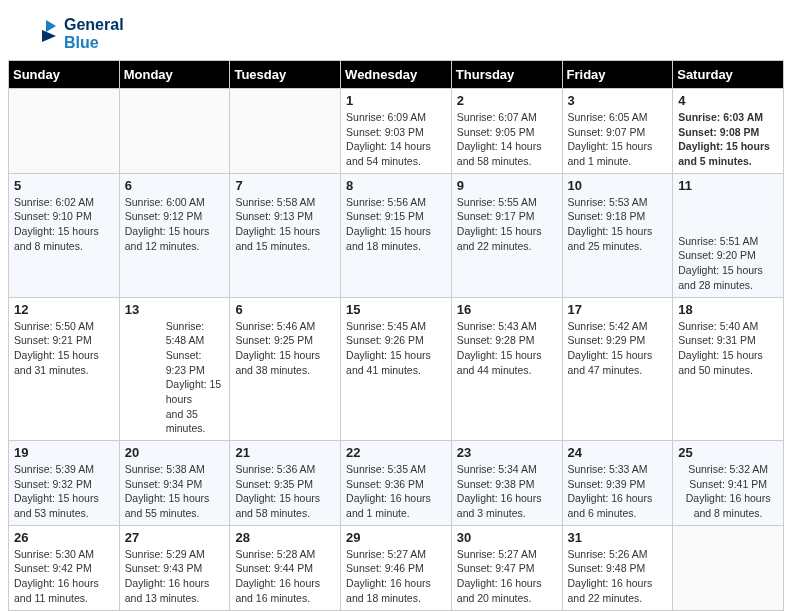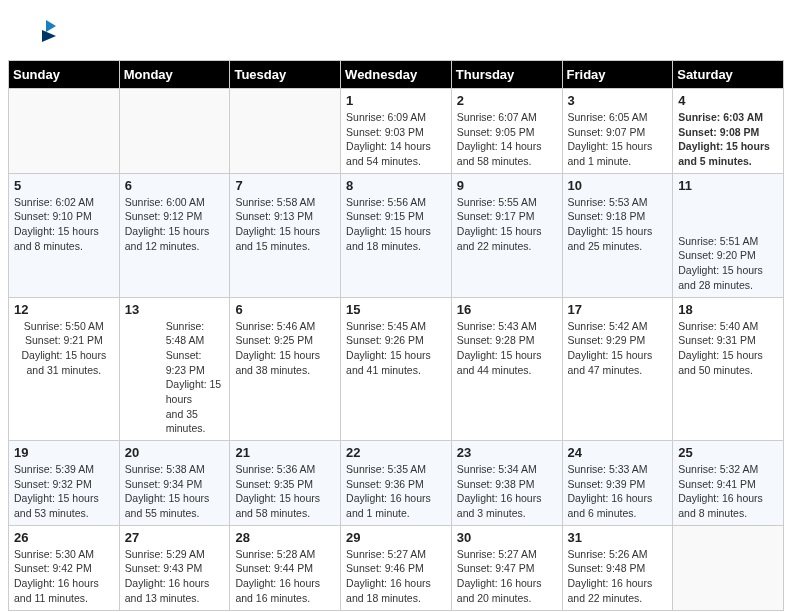--- a/index.html
+++ b/index.html
@@ -20,20 +20,24 @@
   </style>
 </head>
 <body>
 
 <div class="header">
   <div class="logo">
       <svg width="40" height="36" viewBox="0 0 40 36">
         <polygon points="26,4 36,10 26,16" fill="#1a7fc1"></polygon>
         <polygon points="22,14 36,20 22,26" fill="#003366"></polygon>
       </svg>
+      <div>
+        <div style="font-size: 16px; font-weight: bold; color: rgb(0, 51, 102); line-height: 1.1;">General</div>
+        <div style="font-size: 16px; font-weight: bold; color: rgb(26, 127, 193); line-height: 1.1;">Blue</div>
+      </div>
     </div>
   <div class="title-block">
     <div class="month-title"></div>
     <div class="location"></div>
   </div>
 </div>
 
 <div class="calendar-wrap">
   <table class="calendar">
     <thead>
@@ -128,21 +132,21 @@
             <div class="day-num">11</div>
             <div class="day-info" style="white-space: pre-line; margin-top: 41px;">Sunrise: 5:51 AM
 Sunset: 9:20 PM
 Daylight: 15 hours
 and 28 minutes.</div>
           </td>
         </tr>
         <tr>
           <td>
             <div class="day-num">12</div>
-            <div class="day-info" style="white-space: pre-line; text-align: center;">Sunrise: 5:50 AM
+            <div class="day-info" style="white-space: pre-line;">Sunrise: 5:50 AM
 Sunset: 9:21 PM
 Daylight: 15 hours
 and 31 minutes.</div>
           </td>
           <td>
             <div class="day-num">13</div>
             <div class="day-info" style="white-space: pre-line; margin-left: 41px;">Sunrise: 5:48 AM
 Sunset: 9:23 PM
 Daylight: 15 hours
 and 35 minutes.</div>
@@ -221,21 +225,21 @@
           </td>
           <td>
             <div class="day-num">24</div>
             <div class="day-info" style="white-space: pre-line;">Sunrise: 5:33 AM
 Sunset: 9:39 PM
 Daylight: 16 hours
 and 6 minutes.</div>
           </td>
           <td>
             <div class="day-num">25</div>
-            <div class="day-info" style="white-space: pre-line;">Sunrise: 5:32 AM
+            <div class="day-info" style="white-space: pre-line; text-align: center;">Sunrise: 5:32 AM
 Sunset: 9:41 PM
 Daylight: 16 hours
 and 8 minutes.</div>
           </td>
         </tr>
         <tr>
           <td>
             <div class="day-num">26</div>
             <div class="day-info" style="white-space: pre-line;">Sunrise: 5:30 AM
 Sunset: 9:42 PM

